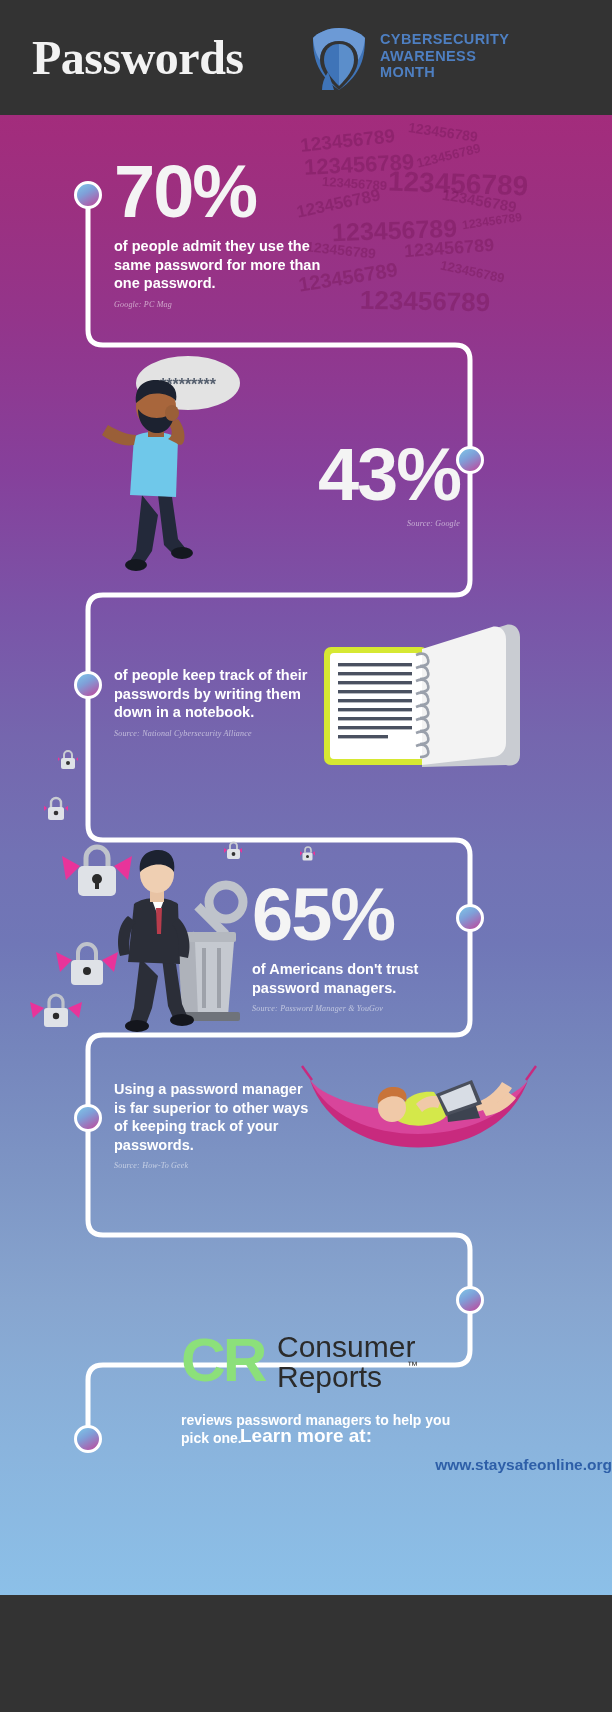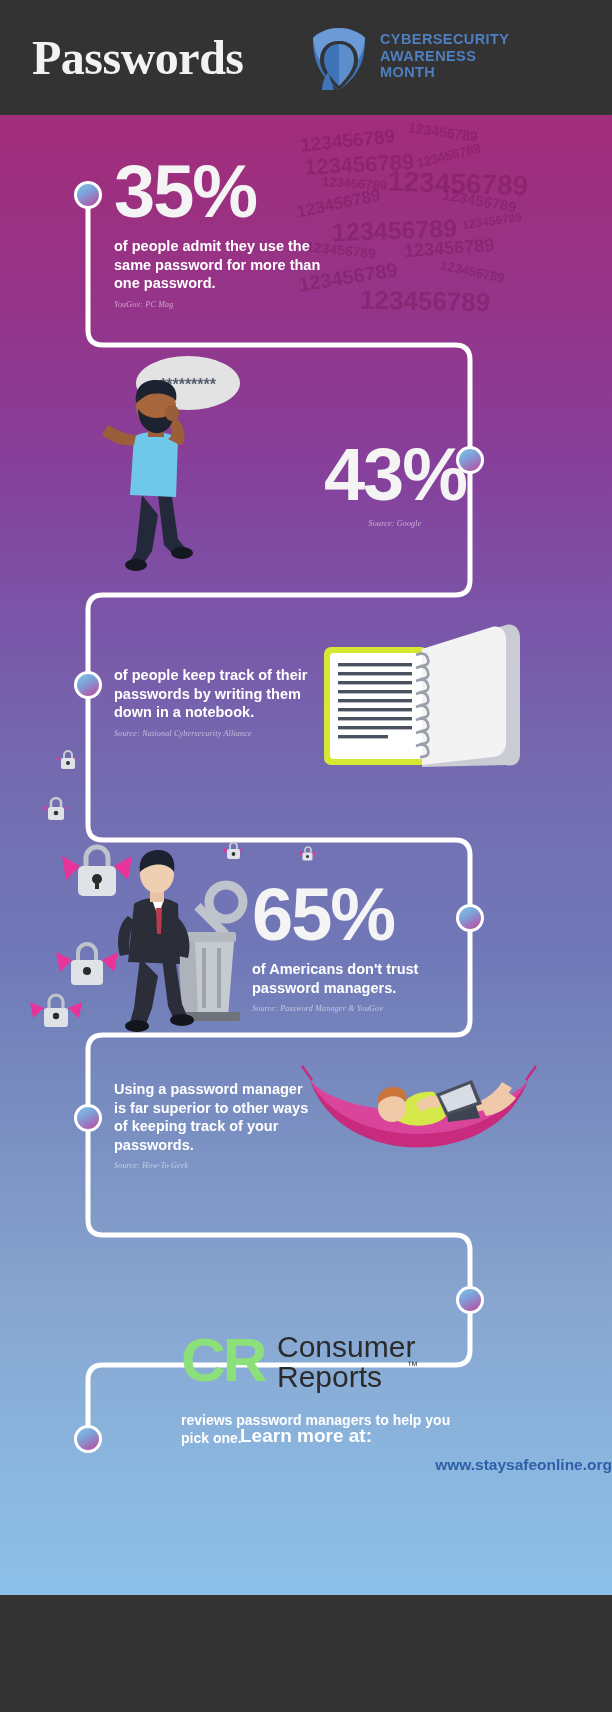--- a/index.html
+++ b/index.html
@@ -64,21 +64,21 @@
     font-weight:bold; font-size:14.5px; line-height:18.5px;
     color:#ffffff; margin-top:8px;
   }
   .stat-src {
     font-family:"Liberation Serif", serif; font-style:italic;
     font-size:8px; color:rgba(255,255,255,0.55); margin-top:7px;
     letter-spacing:0.2px;
   }
 
   .sec1 { position:absolute; left:114px; top:155px; width:230px; }
-  .sec2 { position:absolute; left:250px; top:438px; width:210px; text-align:center;margin-left:40px; }
+  .sec2 { position:absolute; left:250px; top:438px; width:210px; text-align:right; }
   .sec3 { position:absolute; left:114px; top:658px; width:215px; }
   .sec4 { position:absolute; left:252px; top:878px; width:200px; }
   .sec5 { position:absolute; left:114px; top:1080px; width:200px; }
   .sec6 { position:absolute; left:168px; top:1325px; width:270px;margin-left:13px; }
 
   .cr-caption {
     font-weight:bold; font-size:14px; line-height:18px;
     color:#ffffff; margin-top:10px;
   }
 
@@ -165,23 +165,23 @@
     <span style="left:40px; top:98px;  font-size:25px; transform:rotate(-2deg);">123456789</span>
     <span style="left:170px;top:96px;  font-size:12px; transform:rotate(-8deg);">123456789</span>
     <span style="left:14px; top:124px; font-size:14px; transform:rotate(6deg);">123456789</span>
     <span style="left:112px;top:120px; font-size:18px; transform:rotate(-4deg);">123456789</span>
     <span style="left:6px;  top:148px; font-size:20px; transform:rotate(-9deg);">123456789</span>
     <span style="left:148px;top:146px; font-size:13px; transform:rotate(12deg);">123456789</span>
     <span style="left:68px; top:168px; font-size:26px; transform:rotate(1deg);">123456789</span>
   </div>
 
   <div class="sec1">
-    <div class="stat-num">35%</div>
+    <div class="stat-num">70%</div>
     <div class="stat-body">of people admit they use the same password for more than one password.</div>
-    <div class="stat-src">YouGov: PC Mag</div>
+    <div class="stat-src">Google: PC Mag</div>
   </div>
 
   <svg class="deco" style="left:100px; top:355px; width:140px; height:230px;" viewBox="0 0 140 230">
 
     <ellipse cx="88" cy="28" rx="52" ry="27" fill="#e3e3e3"></ellipse>
     <path d="M54 44 L40 64 L62 50 Z" fill="#e3e3e3"></path>
     <text x="88" y="35" font-family="Liberation Sans, sans-serif" font-size="16" font-weight="bold" fill="#555f6e" text-anchor="middle">*********</text>
 
     <path d="M42 140 L36 196 L30 206 L44 208 L52 196 L58 160 Z" fill="#23293a"></path>
     <path d="M58 140 L64 190 L74 200 L86 194 L78 184 L72 142 Z" fill="#23293a"></path>

